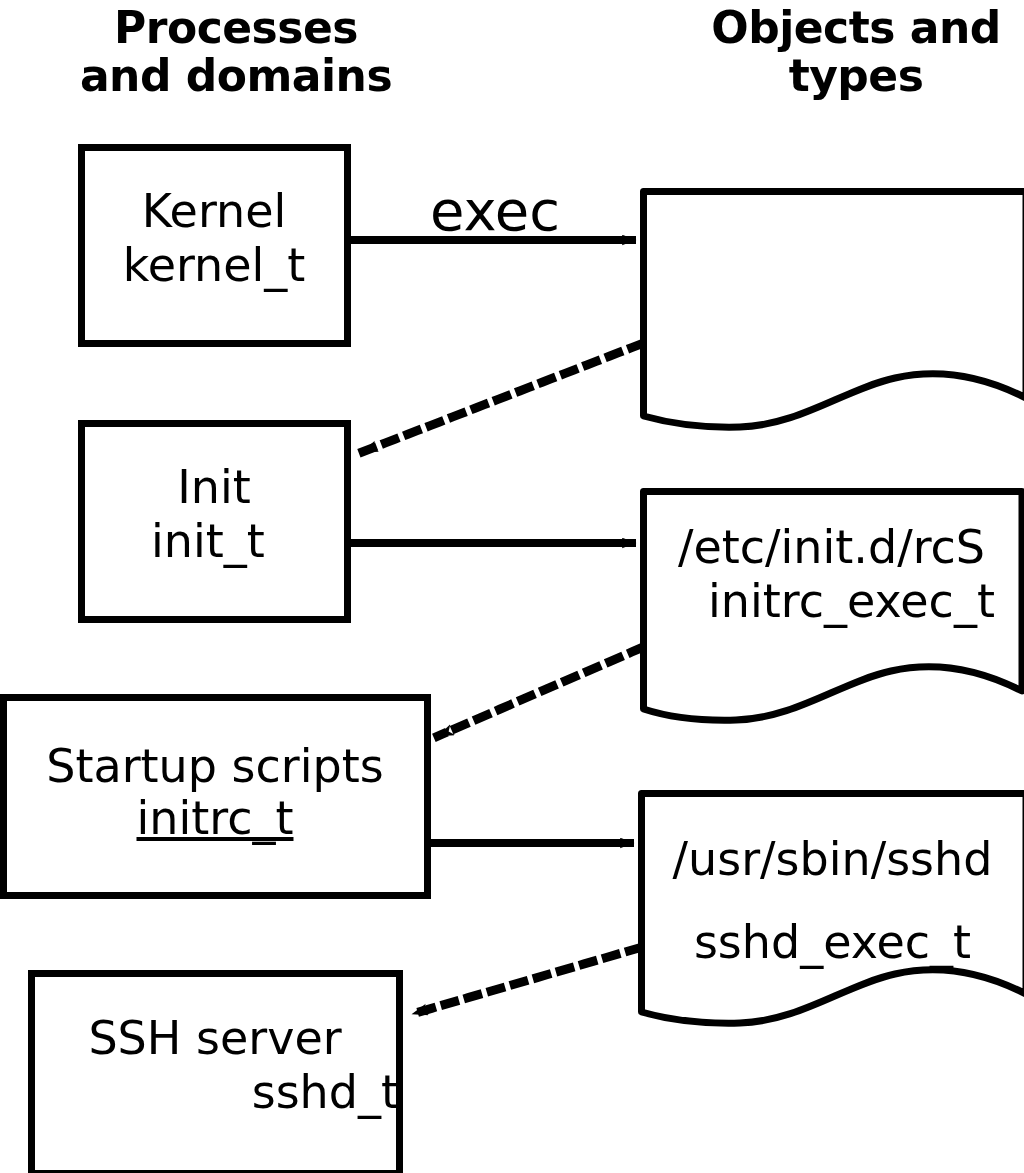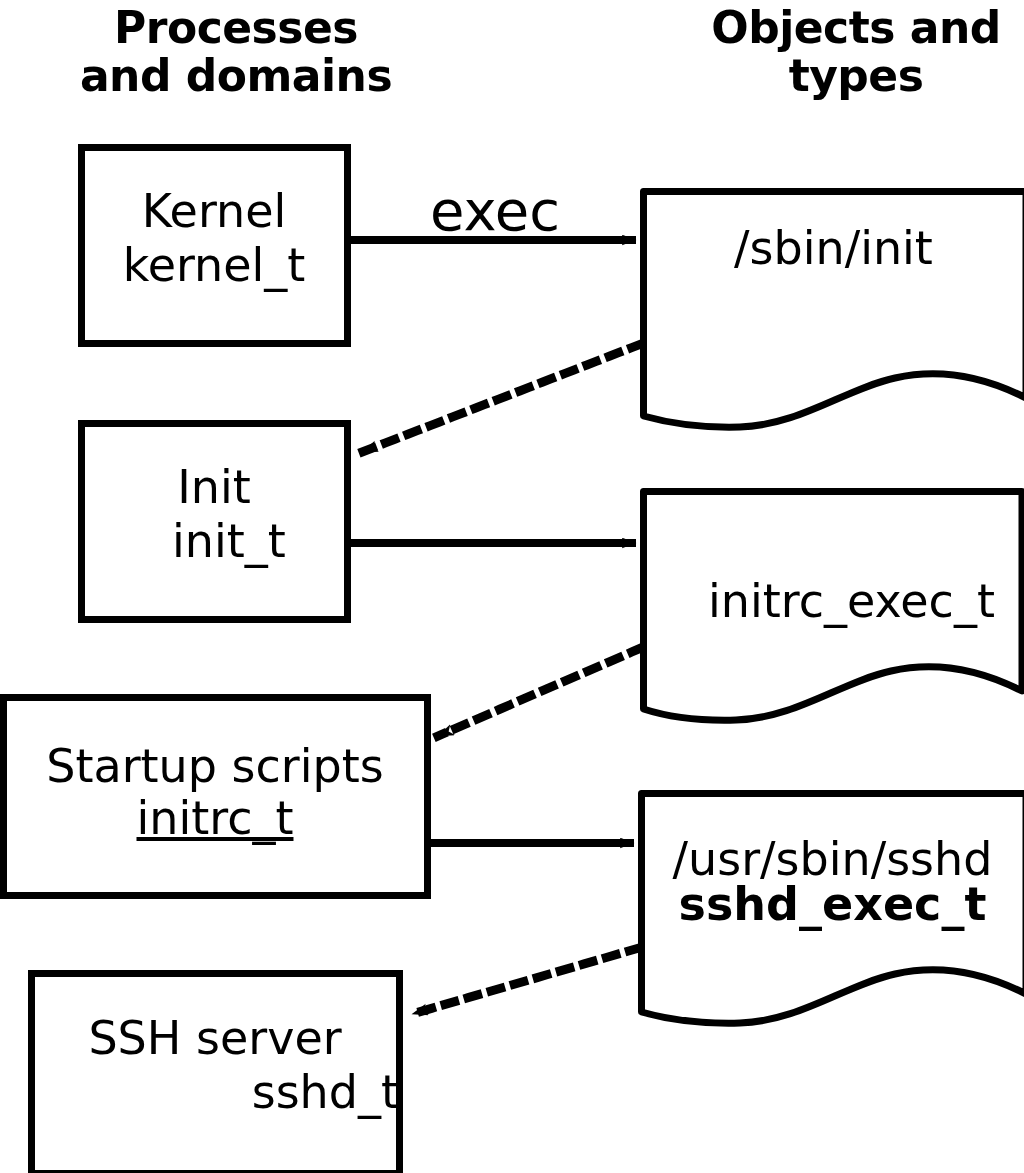--- a/index.html
+++ b/index.html
@@ -109,30 +109,30 @@
 
     <line x1="641" y1="648" x2="438" y2="736" stroke="#000000" stroke-width="9" stroke-dasharray="10 14" stroke-linecap="square" marker-end="url(#arrowDot)"></line>
 
     <line x1="639" y1="948" x2="412" y2="1014" stroke="#000000" stroke-width="9" stroke-dasharray="10 14" stroke-linecap="square" marker-end="url(#arrowDot)"></line>
   </svg>
 
   <div class="node-label" style="left:81px; top:185px; width:266px;">Kernel</div>
   <div class="node-label" style="left:81px; top:461px; width:266px;">Init</div>
 
   <div class="node-label" style="left:81px; top:239px; width:266px;">kernel_t</div>
-  <div class="node-label" style="left:96px; top:515px; width:266px;">init_t</div>
+  <div class="node-label" style="left:75px; top:515px; width:266px;">init_t</div>
 
   <div class="node-label" style="left:3px; top:740px; width:424px;">Startup scripts</div>
   <div class="node-label" style="left:3px; top:792px; width:424px;text-decoration:underline;">initrc_t</div>
 
   <div class="node-label" style="left:31px; top:1012px; width:368px;">SSH server</div>
   <div class="node-label" style="left:31px; top:1066px; width:368px;text-align:right;">sshd_t</div>
 
-  <div class="node-label" style="left:643px; top:222px; width:381px;">/sbin/init</div>
 
+  <div class="node-label" style="left:641px; top:521px; width:381px;">/etc/init.d/rcS</div>
   <div class="node-label" style="left:641px; top:575px; width:381px;padding-left:20px;">initrc_exec_t</div>
 
   <div class="node-label" style="left:641px; top:824px; width:383px;margin-top:9px;">/usr/sbin/sshd</div>
-  <div class="node-label" style="left:641px; top:878px; width:383px;font-weight:bold;">sshd_exec_t</div>
+  <div class="node-label" style="left:641px; top:916px; width:383px;">sshd_exec_t</div>
 
   <div class="edge-label" style="left:395px; top:178px; width:200px;">exec</div>
 
 </div>
 
 </body></html>

